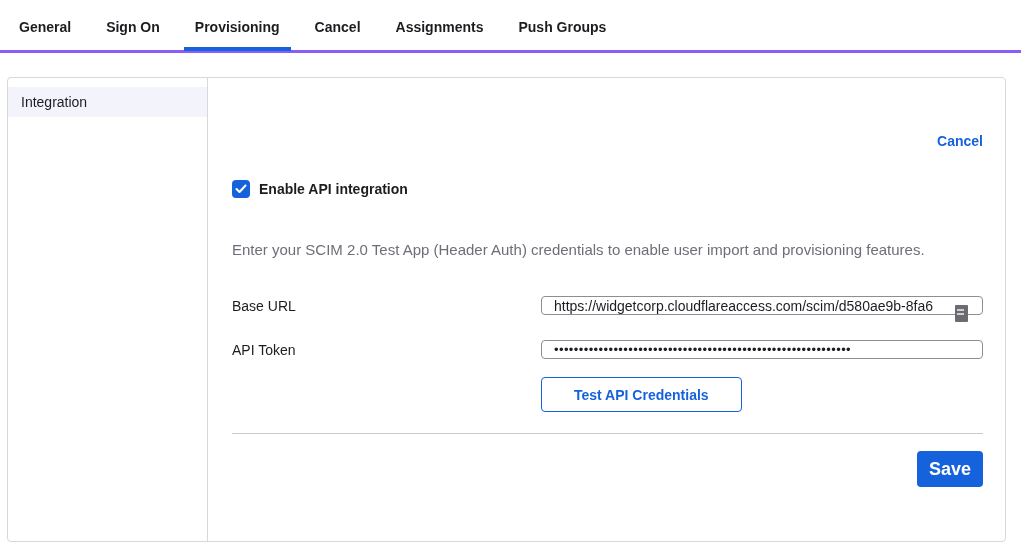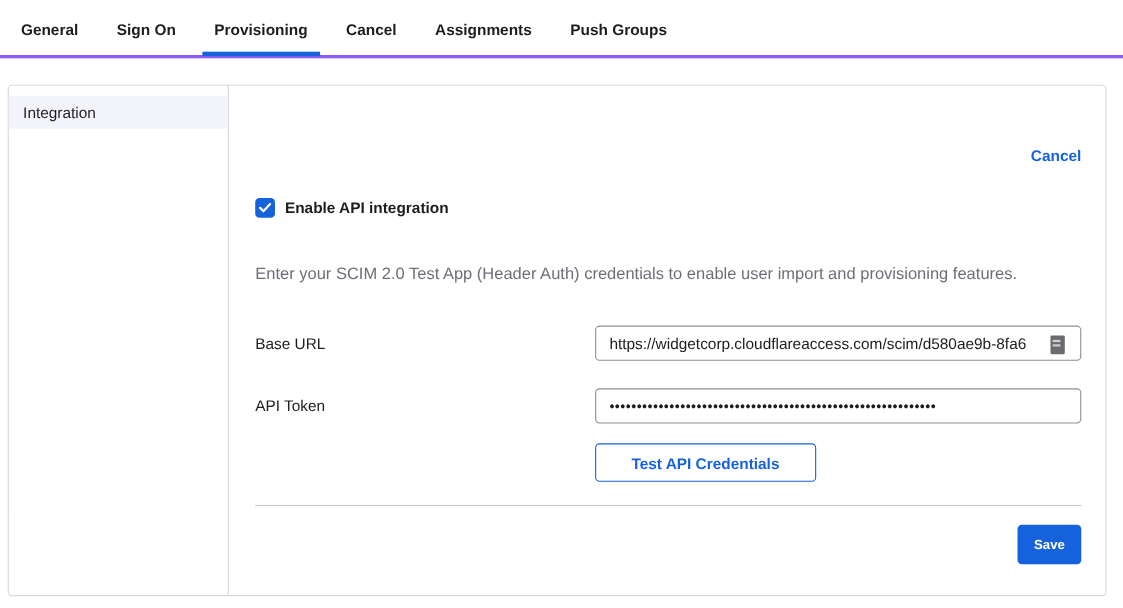--- a/index.html
+++ b/index.html
@@ -122,21 +122,21 @@
   .field-row.token { margin-top: 25px; }
   .field-label { font-size: 14px; color: #1d1d21; }
 
   .input-shell {
     position: relative;
     width: 442px;
     margin-left: auto;
   }
   .text-input {
     width: 100%;
-    height: 32px;
+    height: 19px;
     border: 1px solid #8d8d95;
     border-radius: 4px;
     padding: 0 12px;
     font-family: "Liberation Sans", sans-serif;
     font-size: 14px;
     color: #1d1d21;
     background: #fff;
     outline: none;
   }
   .token-input { letter-spacing: 0.4px; font-size: 13px; }
@@ -180,21 +180,21 @@
   .save-row { margin-top: 17px; text-align: right; }
   .save-btn {
     height: 36px;
     min-width: 58px;
     padding: 0 12px;
     background: #1662dd;
     border: none;
     border-radius: 4px;
     color: #ffffff;
     font-family: "Liberation Sans", sans-serif;
-    font-size: 12px;
+    font-size: 18px;
     font-weight: 700;
     cursor: pointer;
   }
 </style>
 </head>
 <body>
 
 <nav class="tabbar">
   <div class="tab">General</div>
   <div class="tab">Sign On</div>

